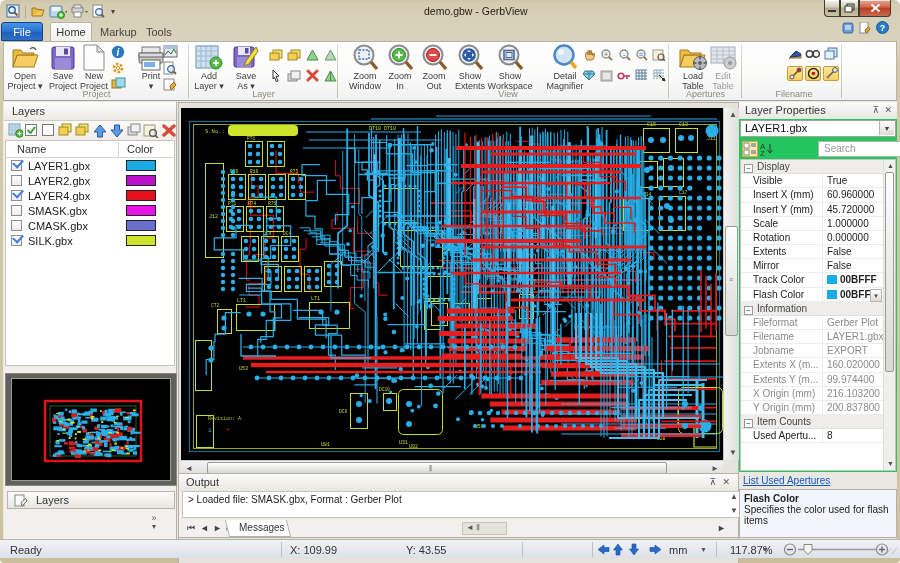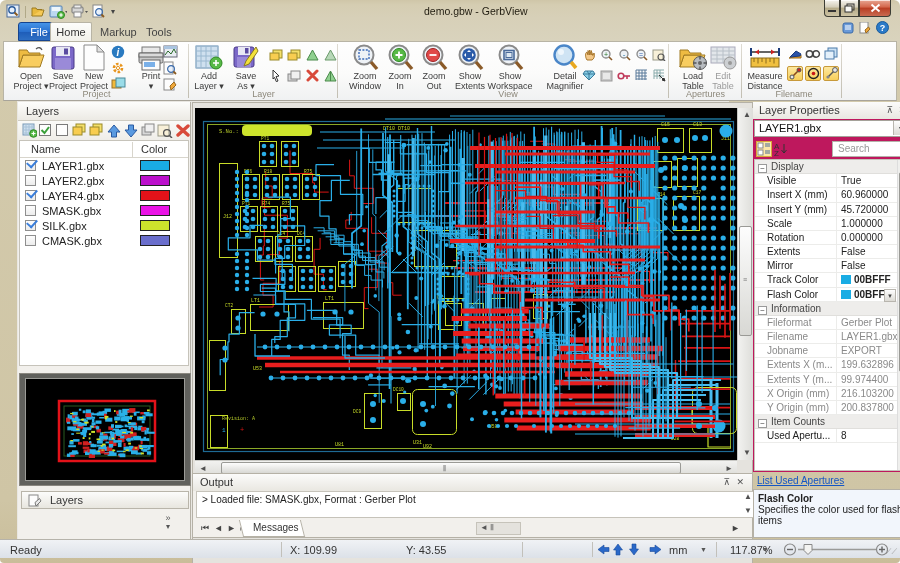--- a/index.html
+++ b/index.html
@@ -9,35 +9,35 @@
 #ttext{left:424px;top:5px;font-size:10.5px;color:#201c10;}
 .qat{left:6px;top:3px;height:17px;display:flex;align-items:center;gap:3px;}
 
 #winbtns{right:8px;top:0;display:flex;}
 .wbtn{width:27px;height:17px;border:1px solid #3c3c34;border-top:none;background:linear-gradient(#f6f4ee,#d3cdb8 45%,#b4aa88 50%,#cdc3a4);box-shadow:inset 0 1px 0 rgba(255,255,255,.7);display:flex;align-items:center;justify-content:center;font-size:9px;color:#2a2a2a;}
 .wbtn.first{border-radius:0 0 0 4px;}
 .wbtn.close{width:35px;border-radius:0 0 4px 0;background:linear-gradient(#e8a793,#d3654a 45%,#b83d22 50%,#c96a50);color:#fff;}
 
 #tabrow{left:0;top:22px;width:900px;height:19px;}
 .tab{position:absolute;top:0;height:19px;padding:0 12px;font-size:11px;color:#444;display:flex;align-items:center;}
-#tab-file{left:18px;width:42px;background:linear-gradient(#4493e8,#2a71cf 50%,#1d5cb8 51%,#2e6fc4);border:1px solid #15448f;border-radius:3px 3px 0 0;color:#fff;justify-content:center;}
+#tab-file{left:1px;width:42px;background:linear-gradient(#4493e8,#2a71cf 50%,#1d5cb8 51%,#2e6fc4);border:1px solid #15448f;border-radius:3px 3px 0 0;color:#fff;justify-content:center;}
 #tab-home{left:50px;width:42px;background:linear-gradient(#fdfdfb,#f2f1ea);border:1px solid #b8b4a5;border-bottom:none;border-radius:2px 2px 0 0;color:#333;justify-content:center;}
 #tab-markup{left:88px;}
 #tab-tools{left:134px;text-align:center;}
 
 #ribbon{left:3px;top:41px;width:894px;height:60px;background:linear-gradient(#fefefe,#fbfbfa 55%,#f0f1f2);border:1px solid #b8b4a5;border-bottom:1px solid #a8a49a;}
 .group{position:absolute;top:0;height:58px;}
 .gsep{position:absolute;top:2px;width:1px;height:54px;background:linear-gradient(#dedbd2,#c2beb2);}
 .glabel{position:absolute;bottom:1px;width:100%;text-align:center;font-size:9px;color:#8d887b;}
 .bigbtn{position:absolute;top:1px;width:42px;text-align:center;font-size:9px;color:#3c3c3c;line-height:10px;}
 .bigbtn .bicon{height:28px;display:flex;align-items:flex-end;justify-content:center;}
 .smallicons{position:absolute;display:grid;grid-auto-flow:column;gap:1px 2px;}
 .sic{width:16px;height:15px;display:flex;align-items:center;justify-content:center;}
 
-#client{left:17px;top:101px;width:712px;height:438px;background:#e9e7e2;}
+#client{left:3px;top:101px;width:894px;height:438px;background:#e9e7e2;}
 
 #lpanel{left:1px;top:1px;width:173px;height:437px;background:#f2f0ec;border-right:1px solid #b5b1a6;}
 #lphead{left:0;top:0;width:172px;height:19px;background:linear-gradient(#fdfdfc,#eceae4);border-bottom:1px solid #cfccc2;font-size:11px;color:#333;padding:3px 0 0 8px;}
 #ltoolbar{left:0;top:19px;width:172px;height:19px;background:linear-gradient(#fafaf8,#efede8);display:flex;align-items:center;padding-left:4px;gap:1px;}
 #ltable{left:1px;top:38px;width:170px;height:226px;background:#fff;border:1px solid #c6c3ba;}
 #lthead{height:17px;border-bottom:1px solid #d8d5cc;font-size:11px;color:#333;}
 .lrow{height:15px;display:flex;align-items:center;font-size:11px;color:#222;}
 .cb{width:11px;height:11px;border:1px solid #8e8e8e;background:linear-gradient(#fdfdfd,#ececec);margin:0 6px 0 5px;position:relative;flex:none;}
 .cb.on:before{content:"";position:absolute;left:1px;top:-2px;width:8px;height:5px;border-left:2px solid #3a7edb;border-bottom:2px solid #3a7edb;transform:rotate(-48deg);}
 .sw{width:30px;height:11px;border:1px solid #222;margin-left:auto;margin-right:18px;flex:none;}
@@ -51,21 +51,21 @@
 #vsb{left:545px;top:6px;width:17px;height:352px;background:linear-gradient(90deg,#f2f2f0,#dcdcd8);border-left:1px solid #c8c8c4;}
 #hsb{left:3px;top:358px;width:542px;height:16px;background:linear-gradient(#f2f2f0,#dcdcd8);border-top:1px solid #c8c8c4;}
 .sthumb{position:absolute;background:linear-gradient(#fdfdfd,#d8d8d4);border:1px solid #9a9a96;border-radius:2px;}
 .sarrow{position:absolute;color:#505050;font-size:8px;line-height:8px;}
 
 #outp{left:175px;top:372px;width:561px;height:65px;background:#f2f0ec;border:1px solid #b5b1a6;}
 #outhead{left:0;top:0;width:559px;height:17px;background:linear-gradient(#fbfbfa,#e9e7e1);font-size:11px;color:#333;padding:2px 0 0 7px;}
 #outbody{left:3px;top:17px;width:558px;height:27px;background:#fff;border:1px solid #c6c3ba;font-size:10px;color:#222;padding:2px 0 0 5px;}
 #outtabs{left:3px;top:46px;width:558px;height:17px;font-size:10px;color:#333;}
 
-#rpanel{left:736px;top:1px;width:158px;height:370px;background:#be185d;padding-left:48px;}
+#rpanel{left:736px;top:1px;width:158px;height:370px;background:#22c55e;padding-left:48px;}
 #rphead{left:0;top:0;width:158px;height:17px;font-size:11px;color:#333;padding:2px 0 0 6px;background:linear-gradient(#fbfbfa,#e9e7e1);}
 #combo{left:1px;top:18px;width:156px;height:17px;background:#fff;border:1px solid #a5a29a;font-size:11px;color:#111;padding:1px 0 0 4px;}
 #rtools{left:1px;top:37px;width:153px;height:19px;}
 #search{left:37px;top:39px;width:118px;height:16px;background:#fff;border:1px solid #b5b2aa;font-size:10px;color:#999;padding:1px 0 0 5px;margin-left:42px;}
 #pgrid{left:1px;top:57px;width:156px;height:312px;background:#fff;border:1px solid #c6c3ba;font-size:10px;overflow:hidden;}
 .prow{height:14.18px;display:flex;border-bottom:1px solid #ececea;}
 .prow .pl{width:82px;padding:1px 0 0 12px;color:#222;border-right:1px solid #ececea;white-space:nowrap;overflow:hidden;}
 .prow .pv{flex:1;padding:1px 0 0 4px;color:#222;white-space:nowrap;overflow:hidden;}
 .prow.gray .pl,.prow.gray .pv{color:#8a8a8a;}
 .pcat{height:14.18px;background:#eeedeb;color:#444;font-size:10px;padding:1px 0 0 3px;border-bottom:1px solid #e0dfdc;}
@@ -137,21 +137,21 @@
 <div class="abs" id="tabrow">
  <div class="tab" id="tab-file">File</div>
  <div class="tab" id="tab-home">Home</div>
  <div class="tab" id="tab-markup">Markup</div>
  <div class="tab" id="tab-tools">Tools</div>
 </div>
 
 <div class="abs" id="ribbon">
 
  <div class="group" style="left:0;width:185px;">
-  <div class="bigbtn" style="left:6px;"><div class="bicon">
+  <div class="bigbtn" style="left:0;"><div class="bicon">
             <svg width="30" height="26">
               <path d="M3 22 L7 10 L28 10 L24 22 Z" fill="#f8cd60" stroke="#a07a22"></path>
               <path d="M3 22 L3 5 L11 5 L13 8 L24 8 L24 10 L7 10 Z" fill="#eebb42" stroke="#a07a22"></path>
               <path d="M20 4 q4 -3 6 1" fill="none" stroke="#555" stroke-width="1.3"></path>
             </svg>
           </div>Open<br>Project ▾</div>
   <div class="bigbtn" style="left:38px;"><div class="bicon">
             <svg width="26" height="26">
               <rect x="2" y="2" width="22" height="22" rx="2" fill="#7b68c8" stroke="#4a3a88"></rect>
               <rect x="6" y="2" width="14" height="9" fill="#e8e8f4"></rect>
@@ -420,30 +420,20 @@
               <path d="M3 6 h24 M3 10 h24 M3 14 h24 M9 2 v16 M15 2 v16 M21 2 v16" stroke="#b8c0c8"></path>
               <circle cx="22" cy="18" r="6" fill="#cccfd2" stroke="#999"></circle>
               <circle cx="22" cy="18" r="2" fill="#999"></circle>
             </svg>
           </div>Edit<br>Table</div>
   <div class="glabel">Apertures</div>
   <div class="gsep" style="left:72px;"></div>
  </div>
 
  <div class="group" style="left:738px;width:100px;">
-  <div class="bigbtn" style="left:0px;width:46px;"><div class="bicon">
-            <svg width="34" height="26">
-              <line x1="3" y1="7" x2="31" y2="7" stroke="#222" stroke-width="1.4"></line>
-              <line x1="3" y1="3" x2="3" y2="11" stroke="#1a3a7a" stroke-width="2"></line>
-              <line x1="31" y1="3" x2="31" y2="11" stroke="#1a3a7a" stroke-width="2"></line>
-              <path d="M7 7 l4 -2.5 v5z M27 7 l-4 -2.5 v5z" fill="#c22"></path>
-              <rect x="3" y="13" width="28" height="9" fill="#f0c040" stroke="#8a6a1a"></rect>
-              <path d="M6 13 v4 M10 13 v5.5 M14 13 v4 M18 13 v5.5 M22 13 v4 M26 13 v5.5" stroke="#8a6a1a"></path>
-            </svg>
-          </div>Measure<br>Distance</div>
   <div class="smallicons" style="left:45px;top:4px;grid-template-rows:repeat(2,1fr);grid-auto-flow:row;grid-template-columns:repeat(3,1fr);gap:5px 2px;">
    <div class="sic">
             <svg width="15" height="12">
               <path d="M1 10 L13 10 L13 7 Z" fill="#e8a030" stroke="#9a6a1a"></path>
               <path d="M2 9 L8 3 L13 6 L12 8 Z" fill="#2a52a8" stroke="#1a3a7a"></path>
             </svg>
           </div>
    <div class="sic">
             <svg width="16" height="11">
               <circle cx="4.5" cy="6" r="3.2" fill="none" stroke="#444" stroke-width="1.5"></circle>
@@ -545,22 +535,22 @@
   <div class="abs" id="ltable">
    <div id="lthead" style="position:relative;">
             <span style="position:absolute;left:11px;top:2px;">Name</span>
             <span style="position:absolute;left:121px;top:2px;">Color</span>
             <span style="position:absolute;left:112px;top:1px;width:1px;height:15px;background:#d8d5cc;"></span>
           </div>
    <div class="lrow"><span class="cb on"></span>LAYER1.gbx<span class="sw" style="background:#19ace4;"></span></div>
    <div class="lrow"><span class="cb"></span>LAYER2.gbx<span class="sw" style="background:#bc10cc;"></span></div>
    <div class="lrow"><span class="cb on"></span>LAYER4.gbx<span class="sw" style="background:#e31219;"></span></div>
    <div class="lrow"><span class="cb"></span>SMASK.gbx<span class="sw" style="background:#ea13e6;"></span></div>
+   <div class="lrow"><span class="cb"></span>CMASK.gbx<span class="sw" style="background:#6a6ecc;"></span></div>
    <div class="lrow"><span class="cb on"></span>SILK.gbx<span class="sw" style="background:#cde32c;"></span></div>
-   <div class="lrow"><span class="cb"></span>CMASK.gbx<span class="sw" style="background:#6a6ecc;"></span></div>
   </div>
   <div class="abs" id="thumbwrap">
           <div id="thumb">
    <svg width="162" height="101" viewBox="0 0 162 101">
     <rect x="33" y="22" width="96" height="60" fill="none" stroke="#e31219" stroke-width="2.5"></rect>
     <rect x="38" y="27" width="86" height="50" fill="none" stroke="#2a5a20" stroke-width="1"></rect>
     <g id="thumbpcb">
                 <rect x="77.1" y="54.7" width="4.3" height="3.5" fill="#d02020"></rect>
 <rect x="88.2" y="37.5" width="6.4" height="3.9" fill="#2ab0e8"></rect>
 <rect x="47.7" y="43.0" width="7.7" height="3.6" fill="#2ab0e8"></rect>
@@ -2196,21 +2186,21 @@
    <div class="prow gray">
             <div class="pl">Filename</div>
             <div class="pv">LAYER1.gbx</div>
           </div>
    <div class="prow gray">
             <div class="pl">Jobname</div>
             <div class="pv">EXPORT</div>
           </div>
    <div class="prow gray">
             <div class="pl">Extents X (m...</div>
-            <div class="pv">199.632896</div>
+            <div class="pv">160.020000</div>
           </div>
    <div class="prow gray">
             <div class="pl">Extents Y (m...</div>
             <div class="pv">99.974400</div>
           </div>
    <div class="prow gray">
             <div class="pl">X Origin (mm)</div>
             <div class="pv">216.103200</div>
           </div>
    <div class="prow gray">

